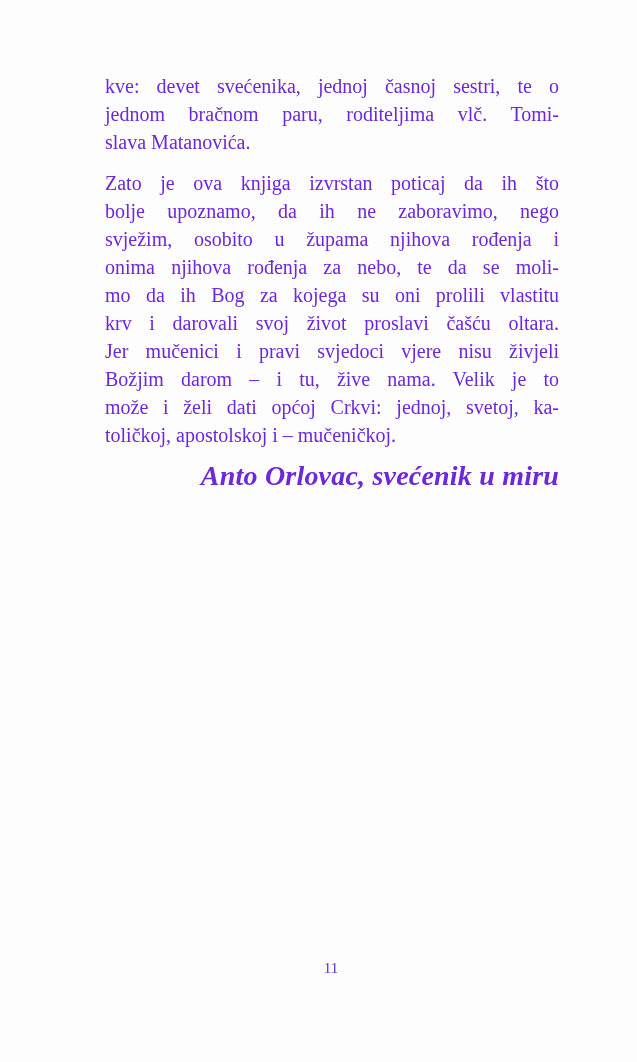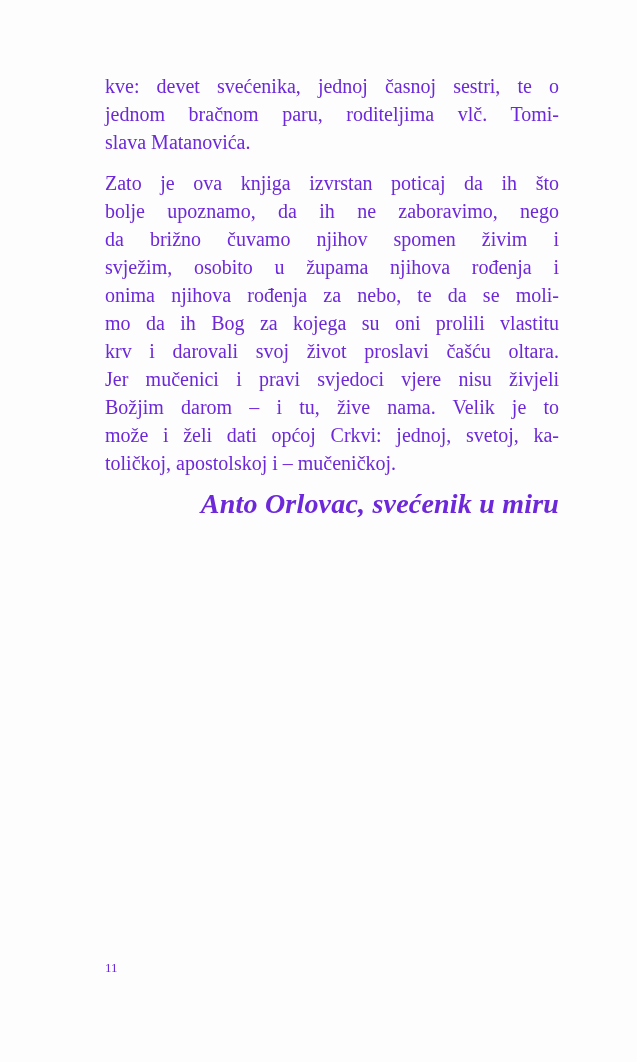--- a/index.html
+++ b/index.html
@@ -44,41 +44,40 @@
     font-weight: bold;
     font-style: italic;
     text-align: right;
     letter-spacing: 0.2px;
   }
   .pagenum {
     position: absolute;
     top: 956px;
     left: 105px;
     width: 452px;
-    text-align: left;
-    font-size: 13px;
+    text-align: center;
+    font-size: 15px;
     line-height: 24px;
   }
 </style>
 </head>
 <body>
 
 <div class="page">
   <div class="content">
 
     <p class="para">
       <span class="line">kve: devet svećenika, jednoj časnoj sestri, te o</span>
       <span class="line">jednom bračnom paru, roditeljima vlč. Tomi-</span>
       <span class="line last">slava Matanovića.</span>
     </p>
 
     <p class="para">
       <span class="line">Zato je ova knjiga izvrstan poticaj da ih što</span>
       <span class="line">bolje upoznamo, da ih ne zaboravimo, nego</span>
-      <span class="line">da brižno čuvamo njihov spomen živim i</span>
       <span class="line">svježim, osobito u župama njihova rođenja i</span>
       <span class="line">onima njihova rođenja za nebo, te da se moli-</span>
       <span class="line">mo da ih Bog za kojega su oni prolili vlastitu</span>
       <span class="line">krv i darovali svoj život proslavi čašću oltara.</span>
       <span class="line">Jer mučenici i pravi svjedoci vjere nisu živjeli</span>
       <span class="line">Božjim darom – i tu, žive nama. Velik je to</span>
       <span class="line">može i želi dati općoj Crkvi: jednoj, svetoj, ka-</span>
       <span class="line last">toličkoj, apostolskoj i – mučeničkoj.</span>
     </p>
 

